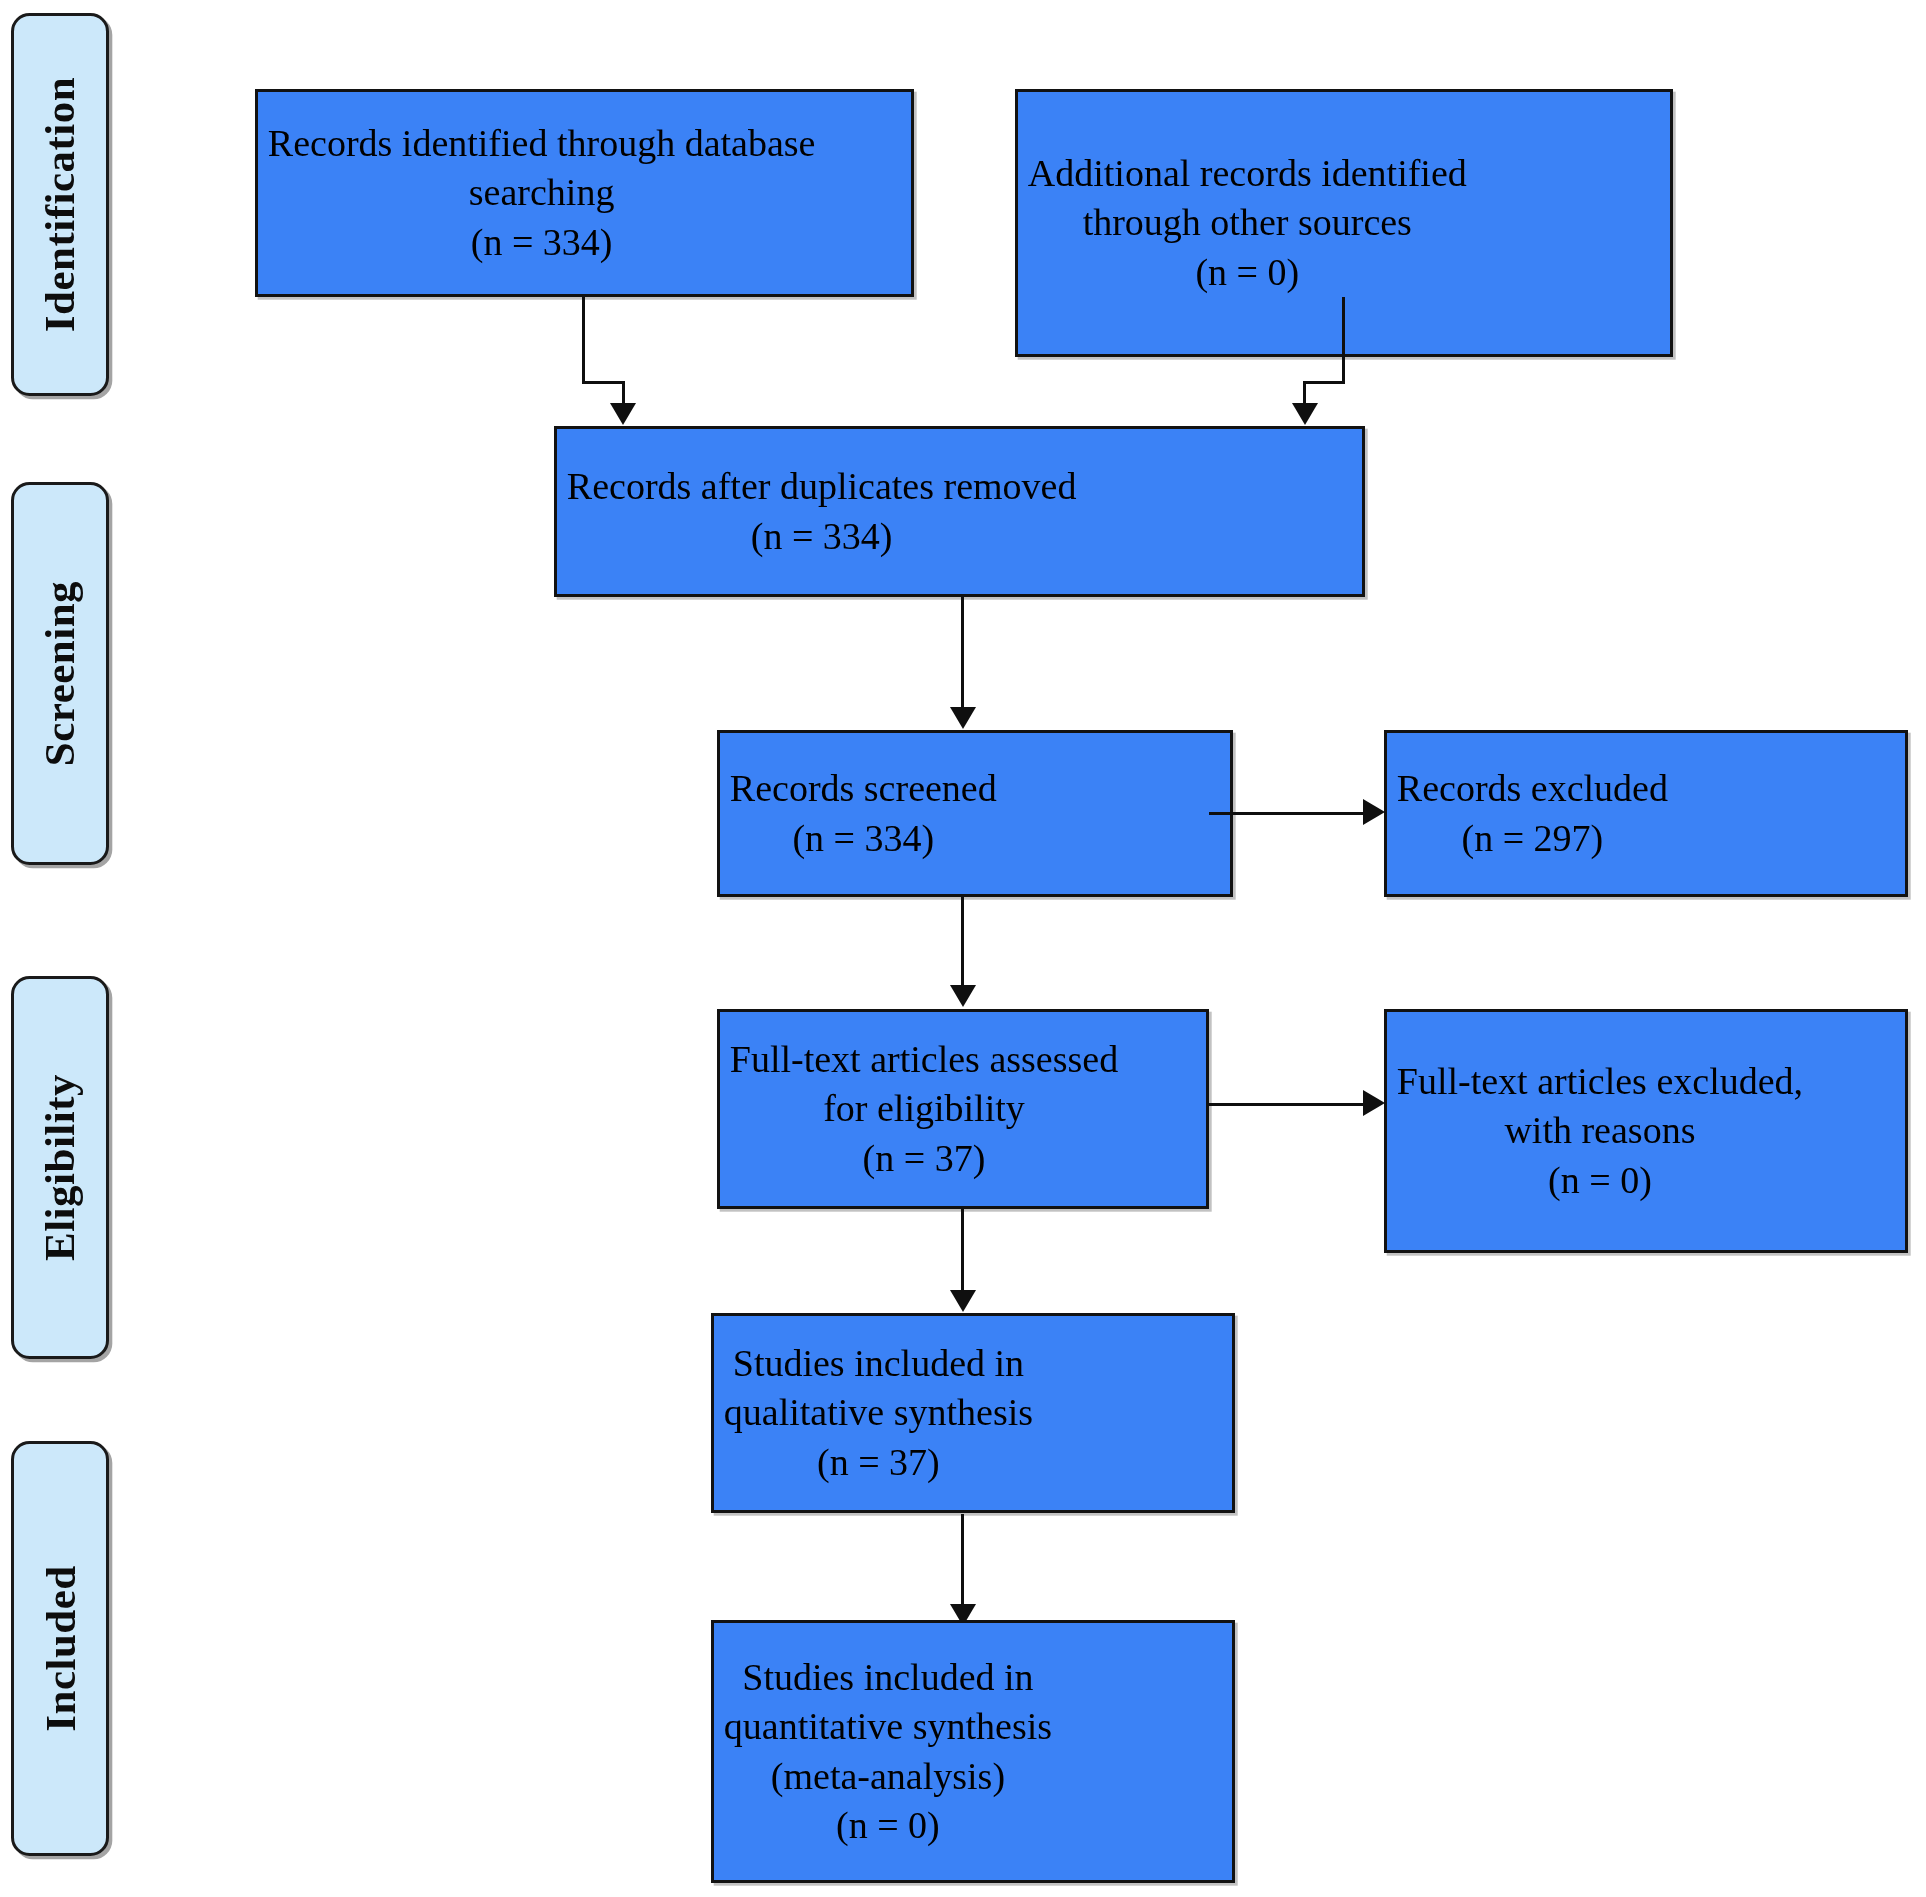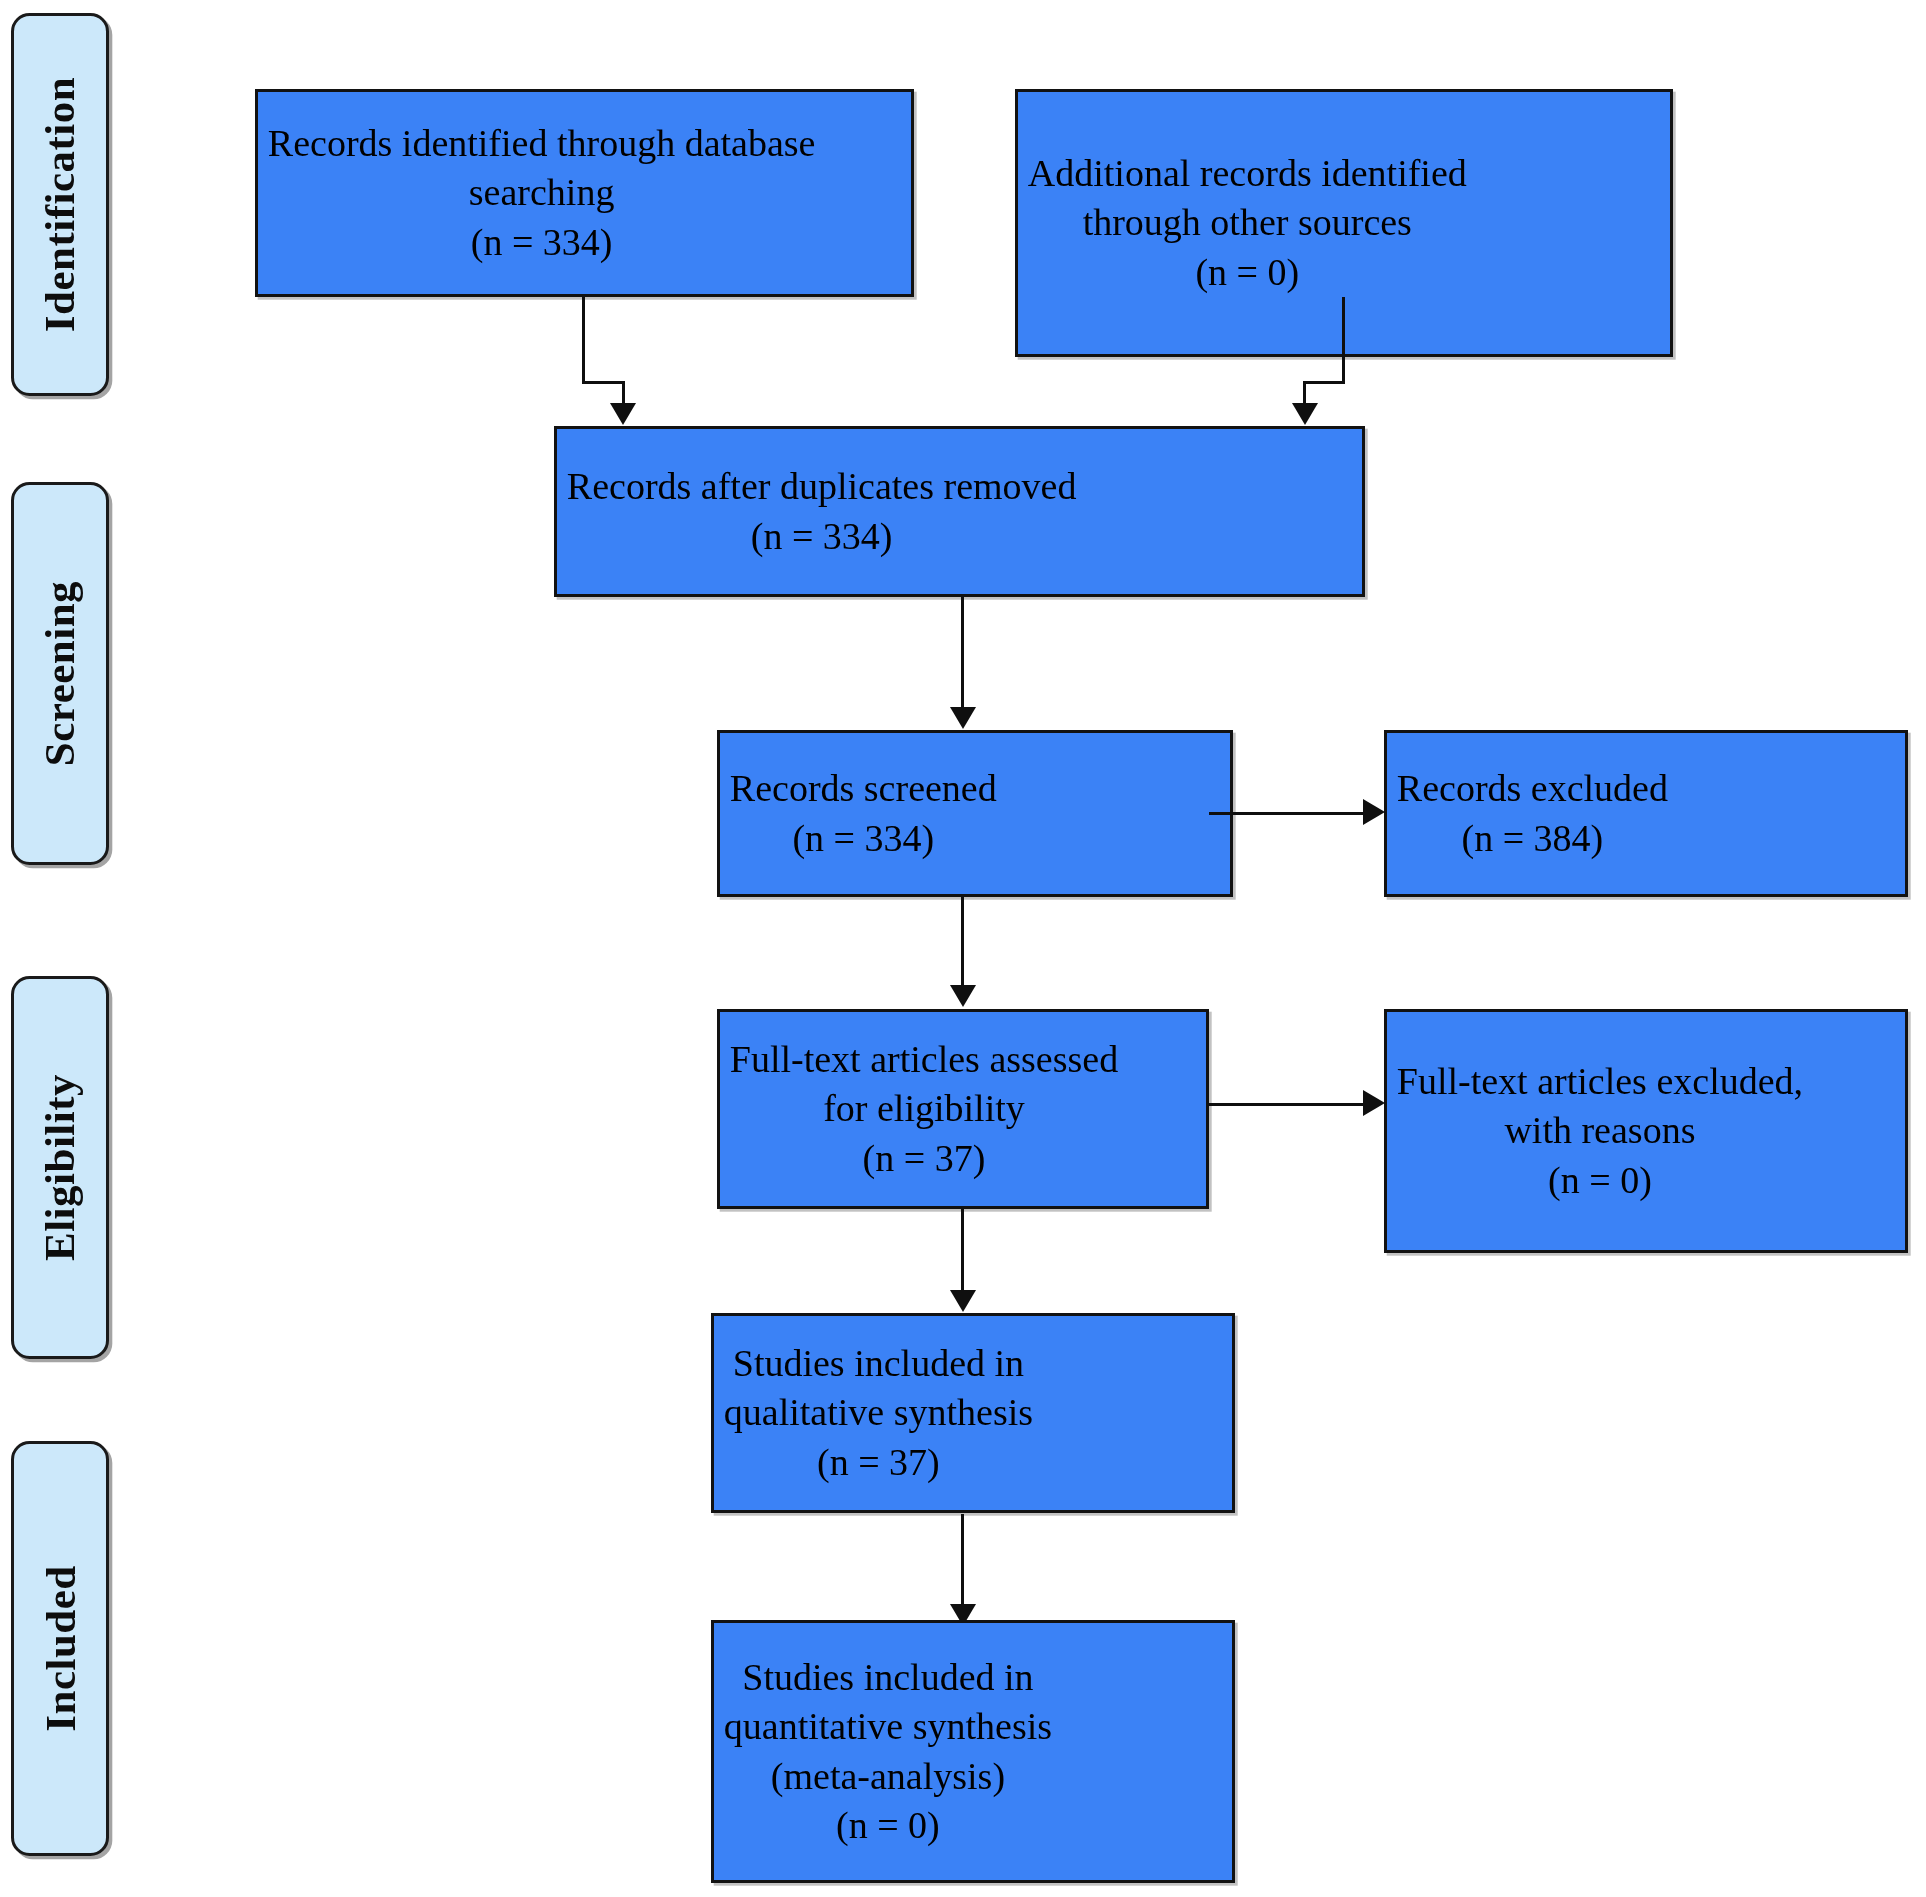--- a/index.html
+++ b/index.html
@@ -141,21 +141,21 @@
   <div class="vline" style="left:961px; top:597px; height:112px;"></div>
   <div class="arrow-down" style="left:950px; top:707px;"></div>
 
   <div class="flow-box" style="left:717px; top:730px; width:516px; height:167px;">
     <div class="box-text">Records screened
 (n = 334)</div>
   </div>
 
   <div class="flow-box" style="left:1384px; top:730px; width:524px; height:167px;">
     <div class="box-text">Records excluded
-(n = 384)</div>
+(n = 297)</div>
   </div>
 
   <div class="hline" style="left:1209px; top:812px; width:157px;"></div>
   <div class="arrow-right" style="left:1363px; top:799px;"></div>
 
   <div class="vline" style="left:961px; top:897px; height:91px;"></div>
   <div class="arrow-down" style="left:950px; top:985px;"></div>
 
   <div class="flow-box" style="left:717px; top:1009px; width:492px; height:200px;">
     <div class="box-text">Full-text articles assessed

